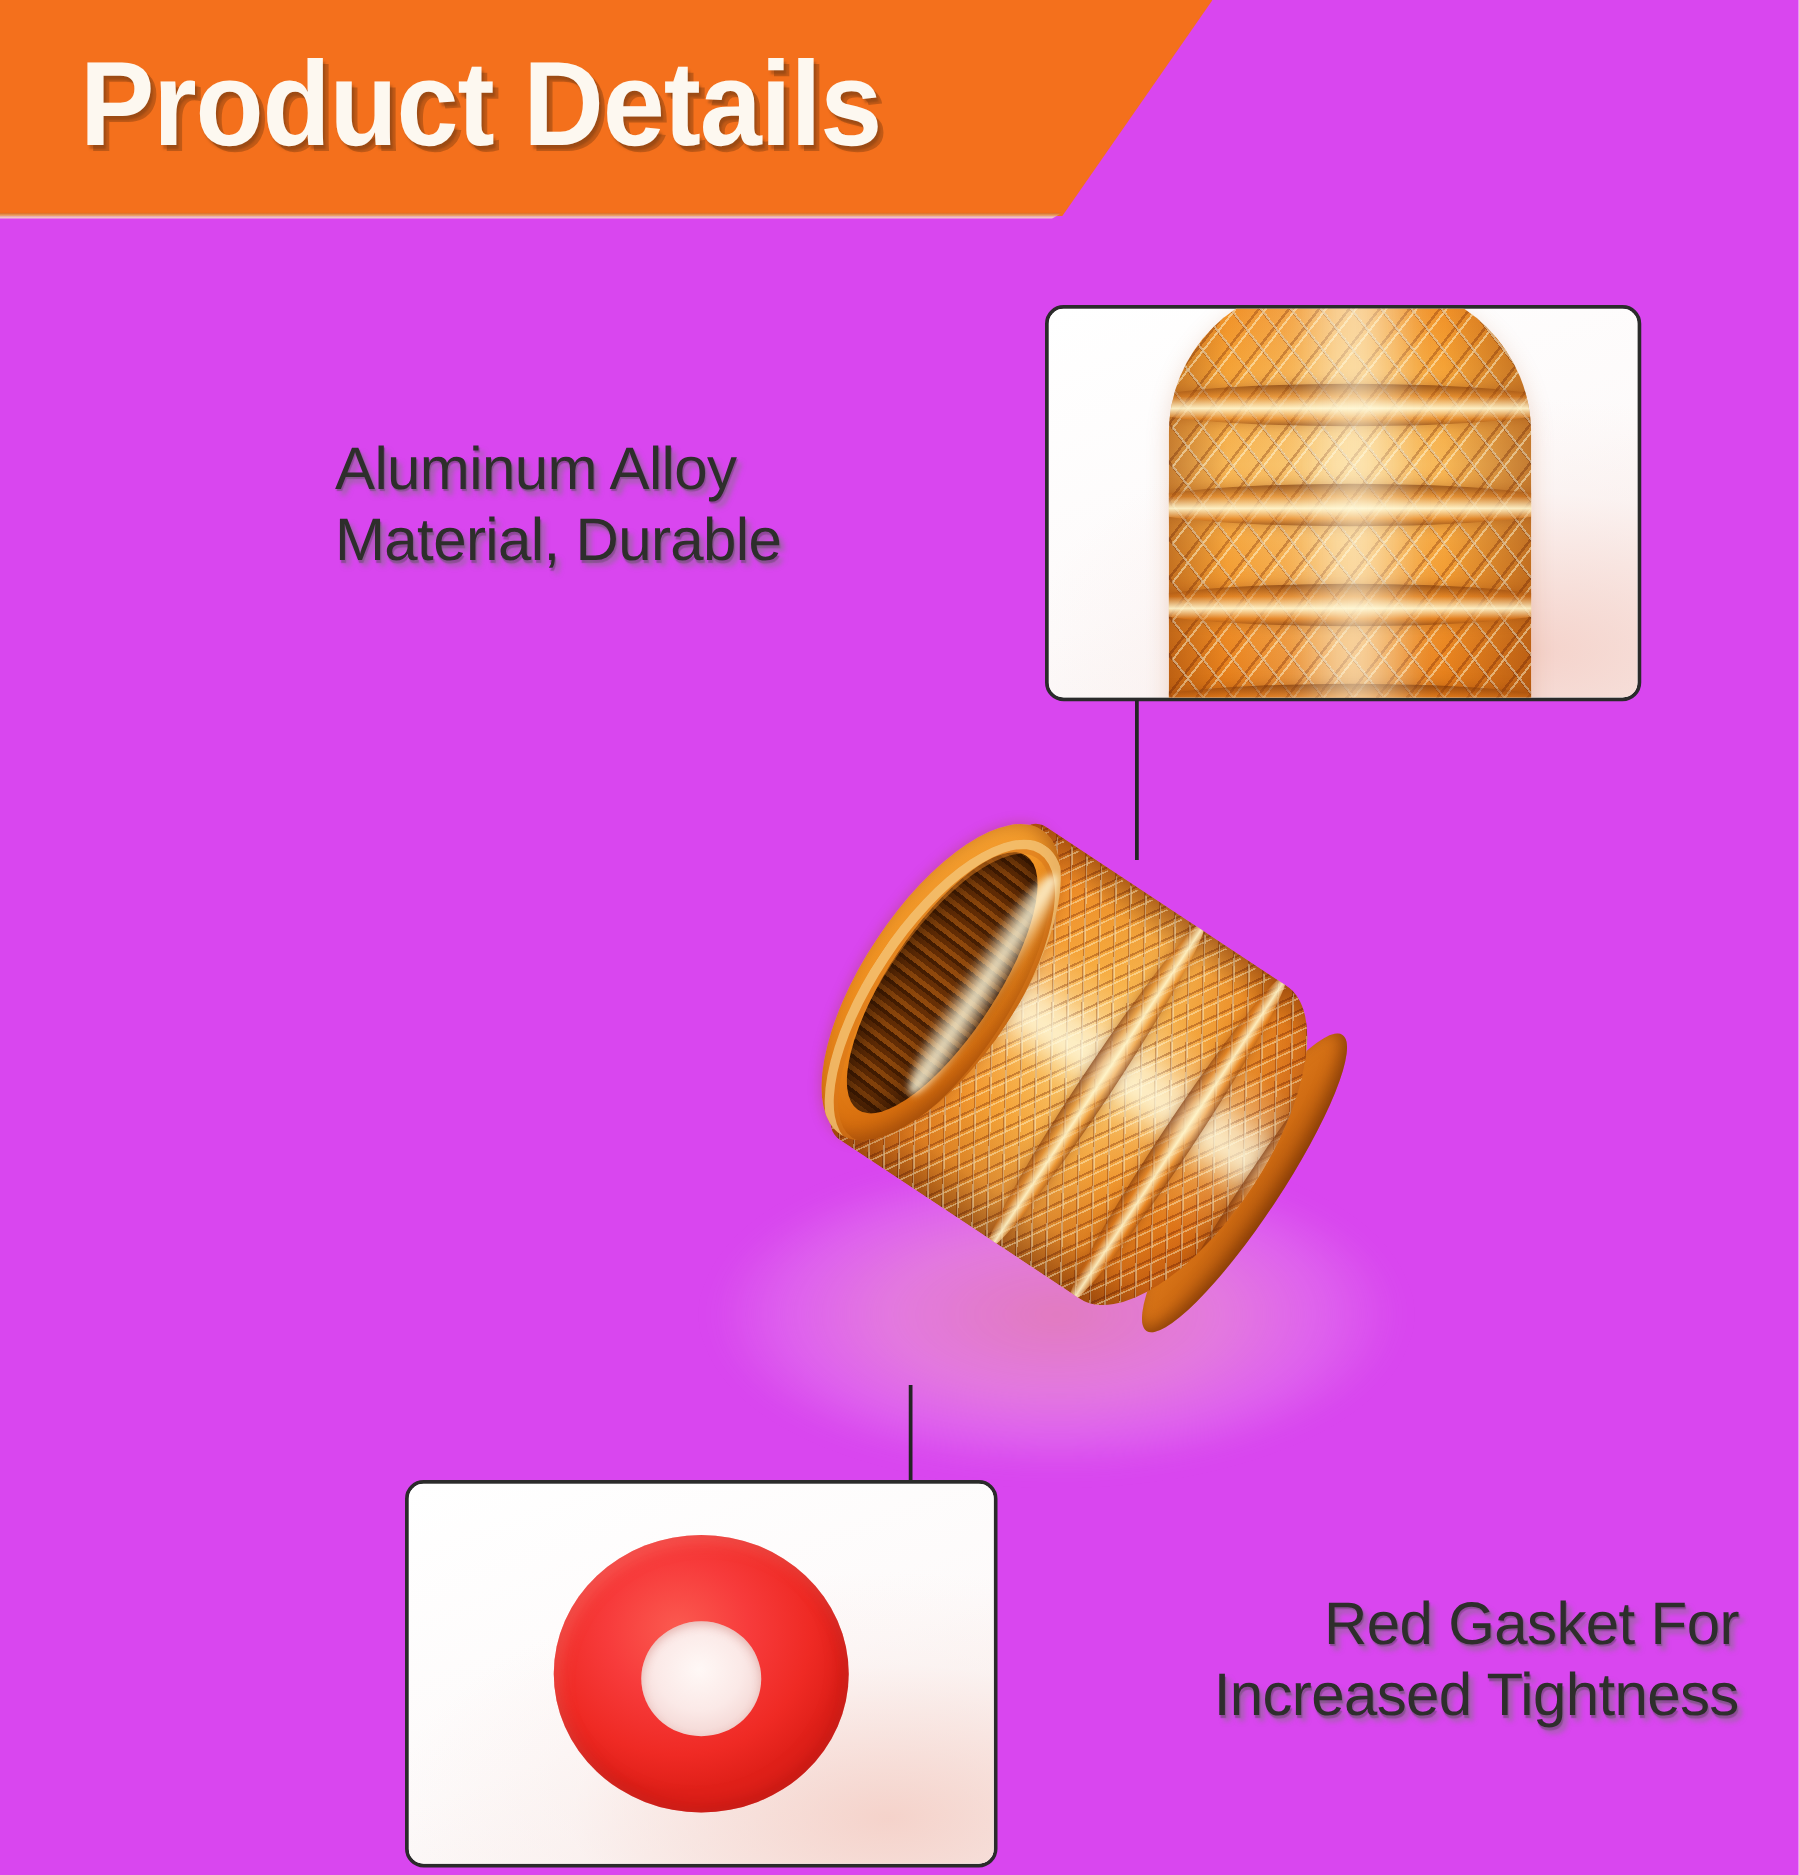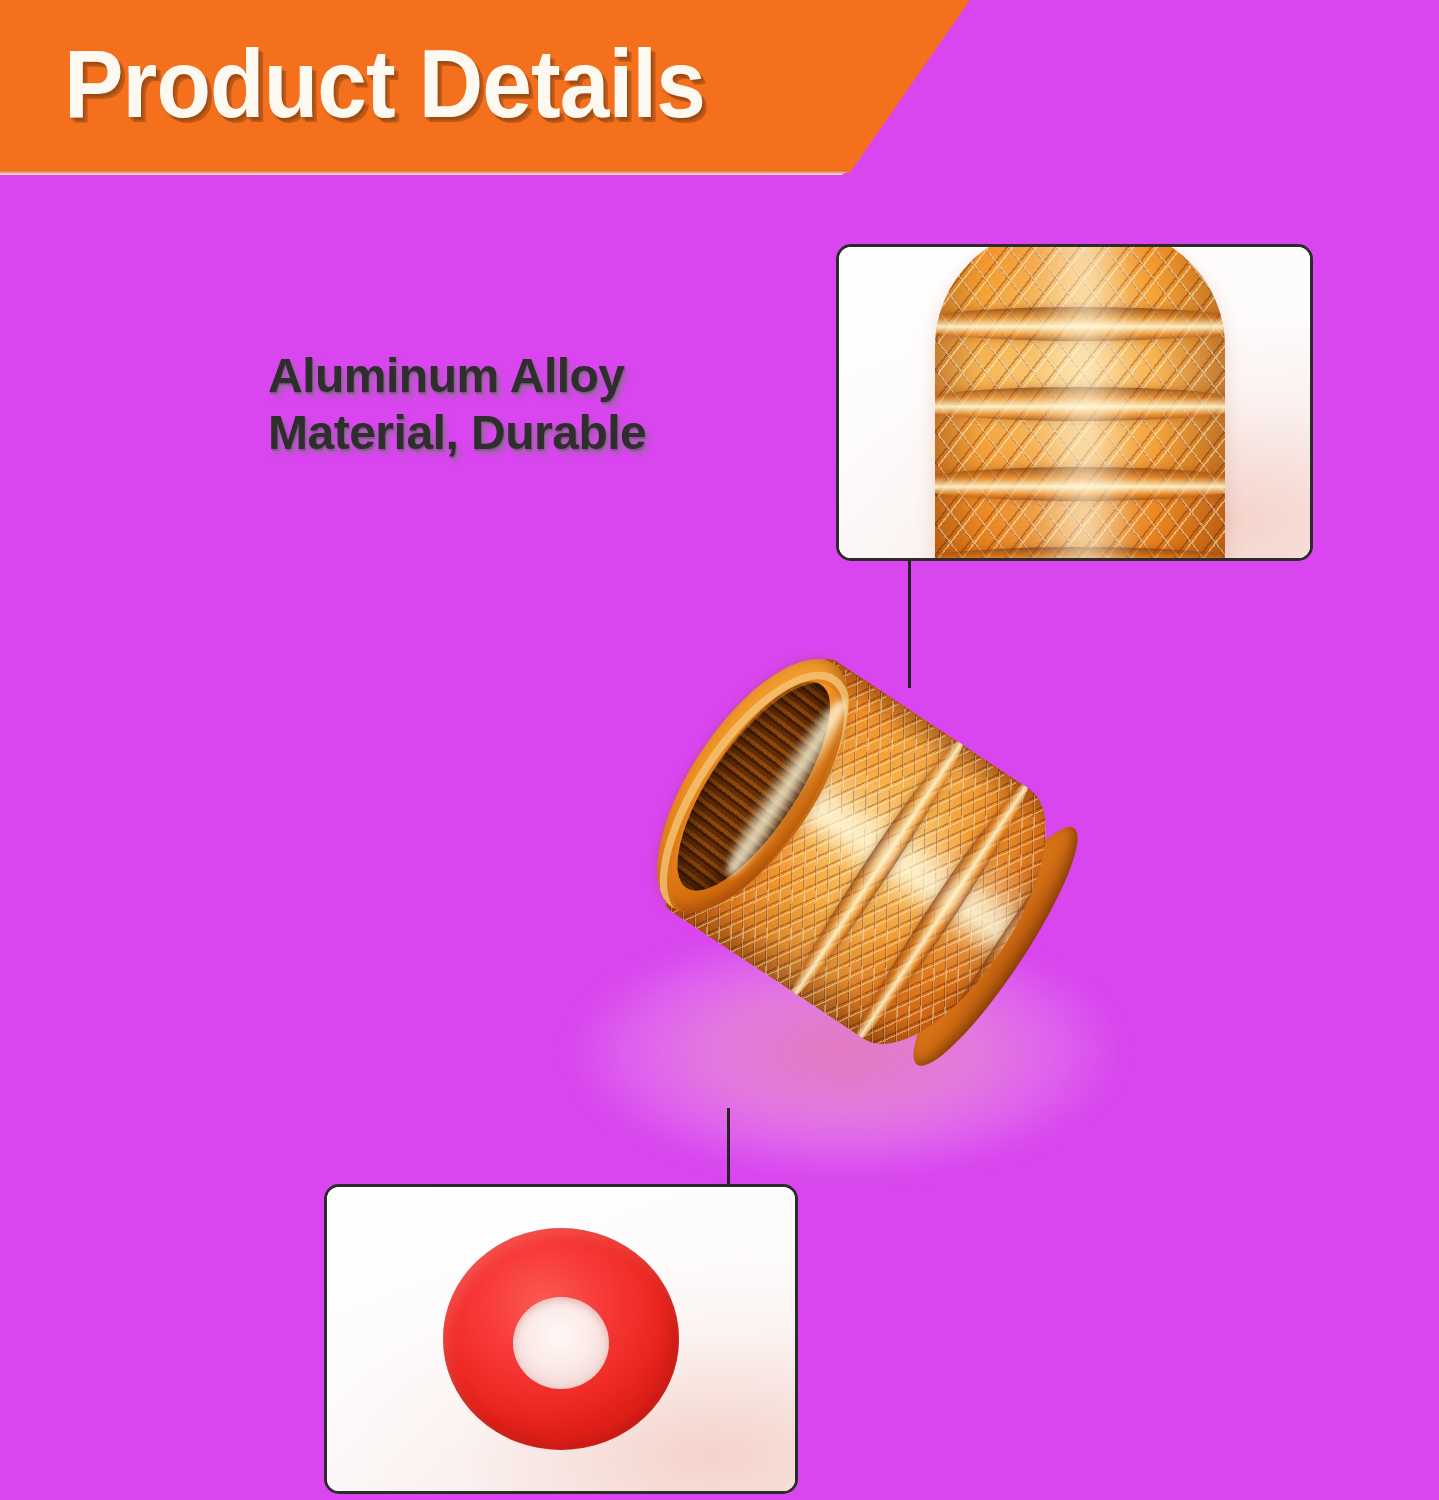--- a/index.html
+++ b/index.html
@@ -19,21 +19,21 @@
           clip-path:polygon(0 0,100% 0,99% 100%,0 100%);}
   .banner-title{position:absolute;left:64px;top:28px;
           font-size:96px;line-height:112px;font-weight:bold;
           letter-spacing:-1px;
           transform:scaleX(.93);transform-origin:left center;
           color:#FDF8F0;
           text-shadow:5px 5px 0 rgba(80,40,10,.30), 2px 3px 2px rgba(90,50,20,.35);
           white-space:nowrap;}
 
   
-  .caption{position:absolute;font-weight:bold;color:#2E2E2C;
+  .caption{position:absolute;font-weight:normal;color:#2E2E2C;
            line-height:1.18;letter-spacing:-.5px;
            text-shadow:4px 5px 4px rgba(120,120,120,.55),
                        1px 2px 1px rgba(60,60,60,.45);
            white-space:pre-line;}
   .caption-alloy{left:268px;top:348px;font-size:48px;text-align:left;}
   .caption-gasket{right:48px;top:1272px;font-size:48px;text-align:right;}
 
   
   .inset{position:absolute;border:3px solid #2B2B2B;border-radius:15px;
          background:#ffffff;overflow:hidden;box-sizing:border-box;}
@@ -240,14 +240,16 @@
   <div class="inset inset-bottom">
     <div class="inset-bg"></div>
     <div class="washer-wrap">
       <div class="washer-glow"></div>
       <div class="washer"></div>
       <div class="washer-hole"></div>
     </div>
     <span class="hidden-txt">Flat red rubber gasket washer ring with center hole</span>
   </div>
 
+  <div class="caption caption-gasket">Red Gasket For
+Increased Tightness</div>
 
 </div>
 
 </body></html>

